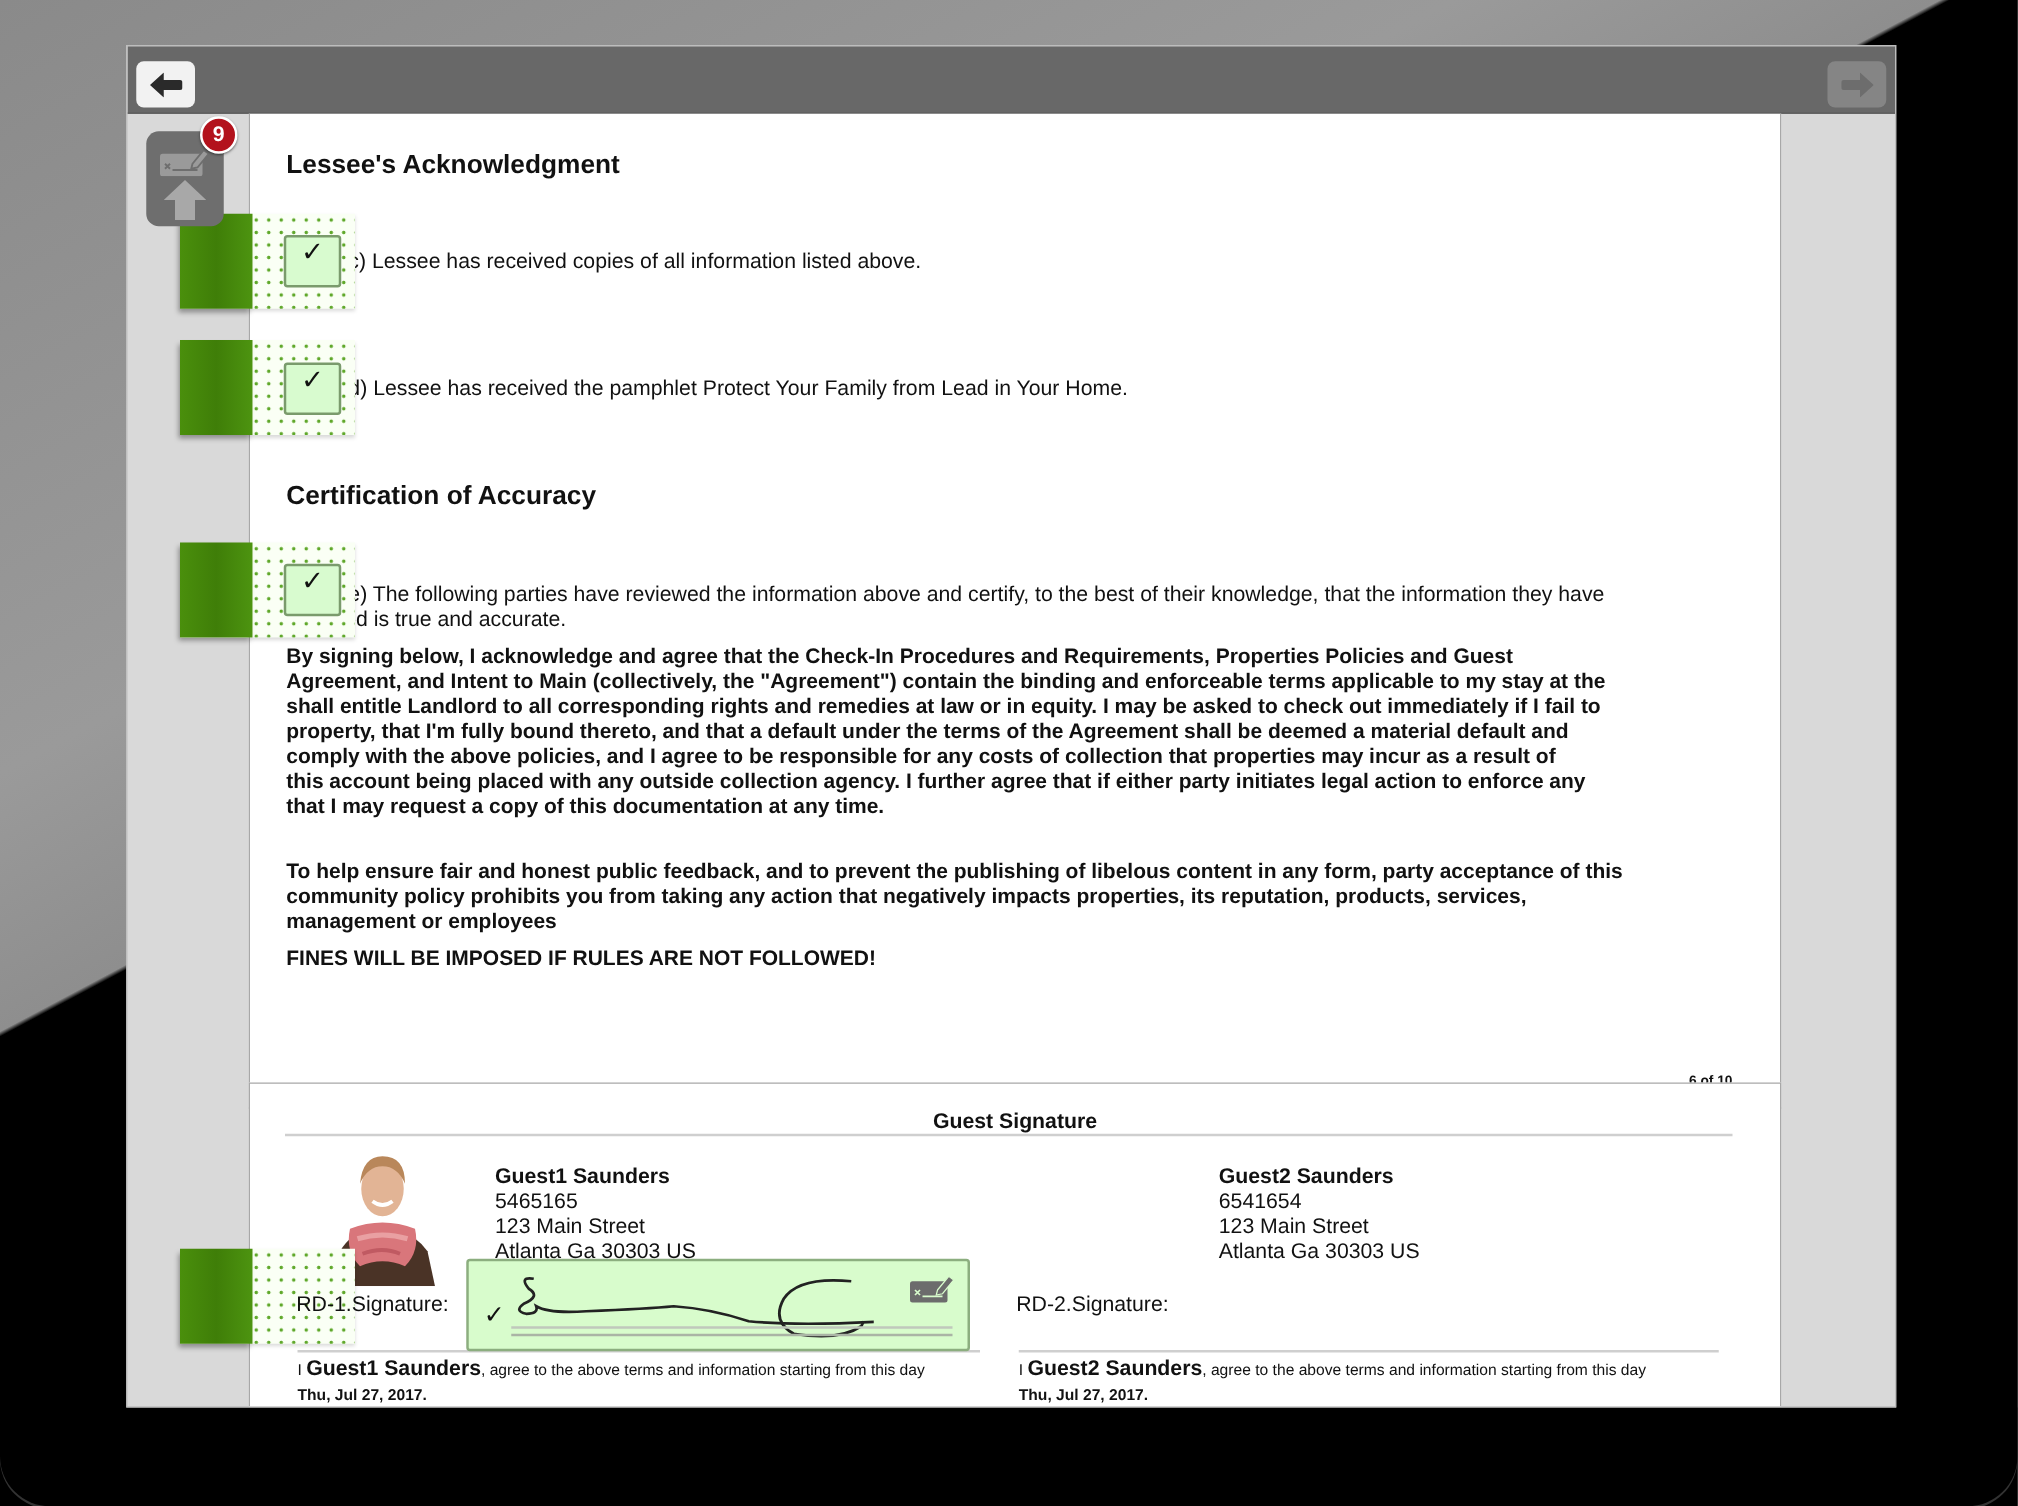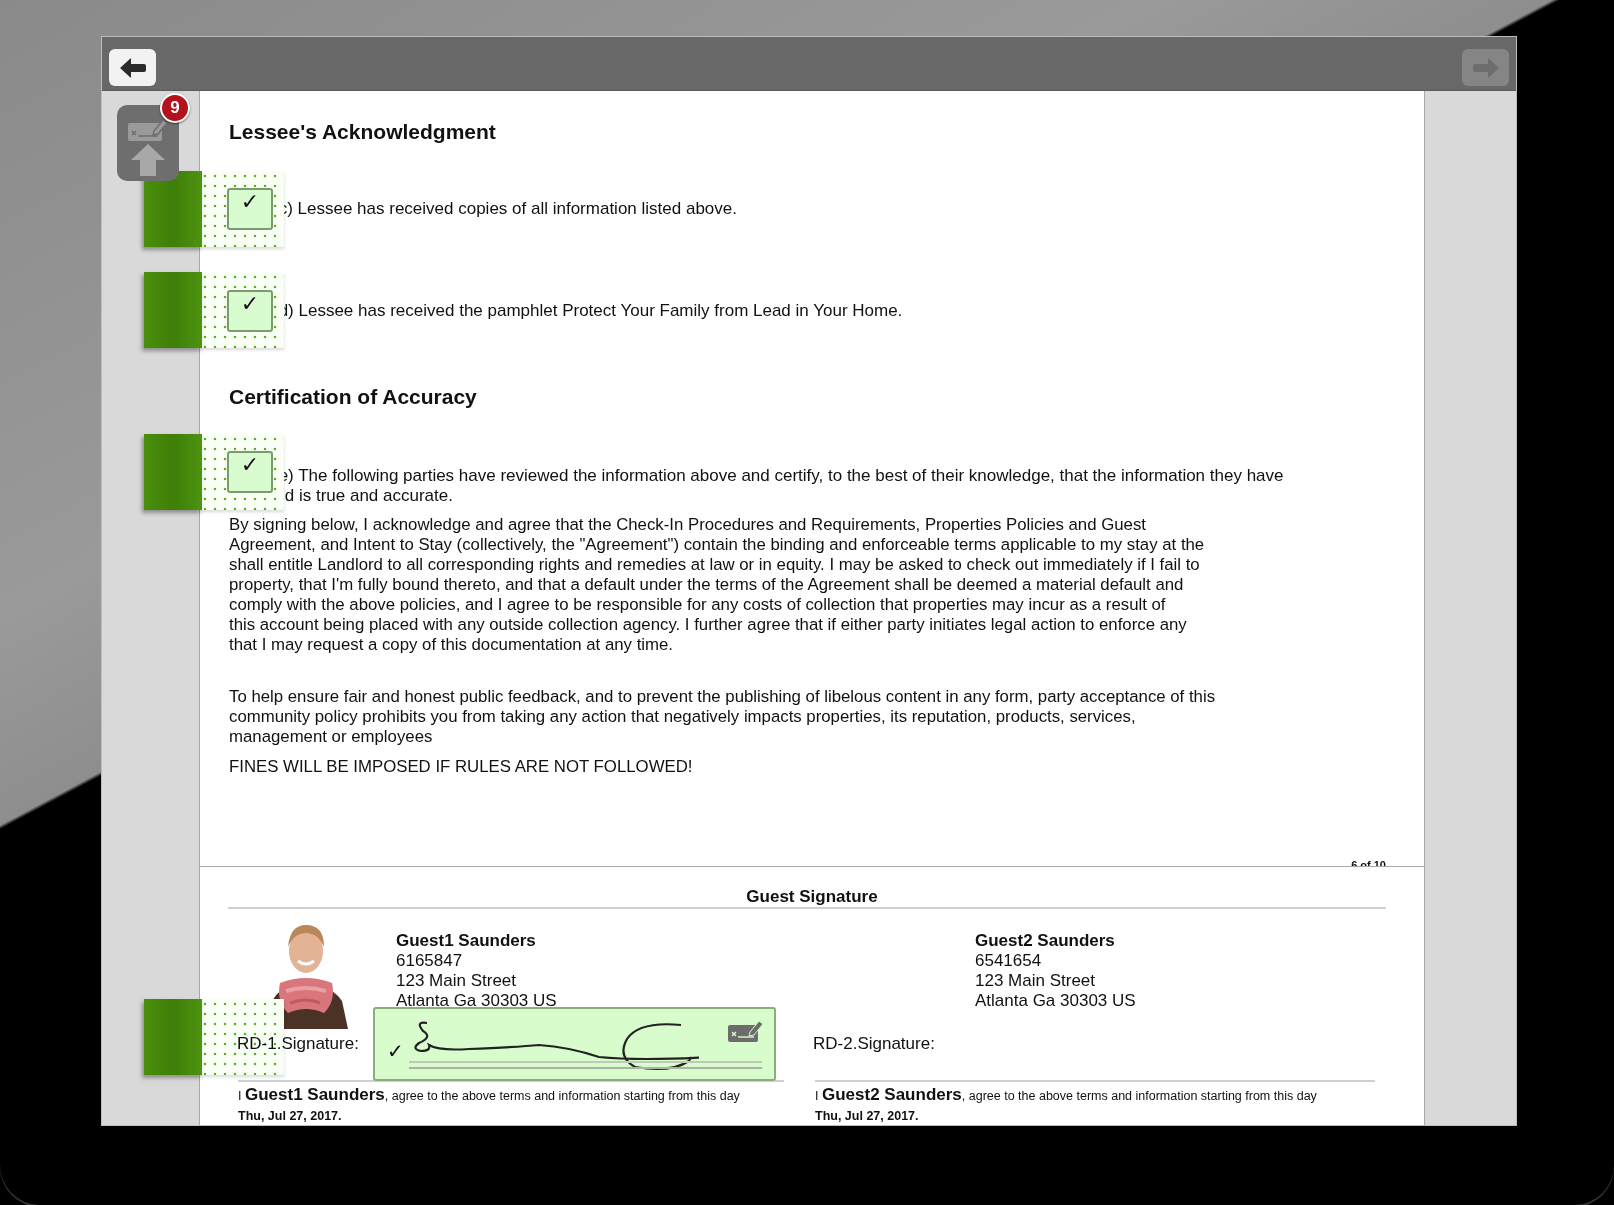--- a/index.html
+++ b/index.html
@@ -47,21 +47,21 @@
   .sign-badge .up-icon { position: absolute; left: 14px; top: 39px; }
   .badge-count {
     position: absolute; left: 58px; top: 56px; width: 30px; height: 30px; border-radius: 50%;
     background: #b3121c; color: #fff; font-weight: bold; font-size: 17px;
     display: flex; align-items: center; justify-content: center;
     border: 2px solid #fff; box-shadow: 0 1px 2px rgba(0,0,0,.5); z-index: 6;
   }
 
   .h-section { position: absolute; font-weight: bold; font-size: 21px; }
   .para { position: absolute; font-size: 17px; line-height: 20px; }
-  .para-bold { position: absolute; font-weight: normal; font-size: 16.8px; line-height: 20px; width: 1150px; }
+  .para-bold { position: absolute; font-weight: bold; font-size: 16.8px; line-height: 20px; width: 1150px; }
   .page-num { position: absolute; right: 38px; bottom: 15px; font-size: 11px; font-weight: bold; }
 
   .flag {
     position: absolute; width: 58px; height: 76px; z-index: 4;
     background: linear-gradient(90deg, #4a8f0c 0%, #3f7e08 50%, #4d9410 100%);
     box-shadow: -2px 3px 4px rgba(0,0,0,.35);
   }
   .dots {
     position: absolute; width: 84px; height: 76px; z-index: 3;
     background-color: #fafff5;
@@ -134,21 +134,21 @@
     <div class="para" style="left:73px; top:108px;">(c) Lessee has received copies of all information listed above.</div>
     <div class="para" style="left:73px; top:210px;">(d) Lessee has received the pamphlet Protect Your Family from Lead in Your Home.</div>
 
     <div class="h-section" style="left:29px; top:294px;">Certification of Accuracy</div>
 
     <div class="para" style="left:73px; top:375px;">(e) The following parties have reviewed the information above and certify, to the best of their knowledge, that the information they have</div>
     <div class="para" style="left:29px; top:395px;">provided is true and accurate.</div>
 
     <div class="para-bold" style="left:29px; top:424px;">
       <div>By signing below, I acknowledge and agree that the Check-In Procedures and Requirements, Properties Policies and Guest</div>
-      <div>Agreement, and Intent to Stay (collectively, the "Agreement") contain the binding and enforceable terms applicable to my stay at the</div>
+      <div>Agreement, and Intent to Main (collectively, the "Agreement") contain the binding and enforceable terms applicable to my stay at the</div>
       <div>shall entitle Landlord to all corresponding rights and remedies at law or in equity. I may be asked to check out immediately if I fail to</div>
       <div>property, that I'm fully bound thereto, and that a default under the terms of the Agreement shall be deemed a material default and</div>
       <div>comply with the above policies, and I agree to be responsible for any costs of collection that  properties may incur as a result of</div>
       <div>this account being placed with any outside collection agency. I further agree that if either party initiates legal action to enforce any</div>
       <div>that I may request a copy of this documentation at any time.</div>
     </div>
 
     <div class="para-bold" style="left:29px; top:596px;">
       <div>To help ensure fair and honest public feedback, and to prevent the publishing of libelous content in any form, party acceptance of this</div>
       <div>community policy prohibits you from taking any action that negatively impacts properties, its reputation, products, services,</div>
@@ -172,21 +172,21 @@
         <path d="M28 26 Q30 4 46 4 Q64 4 64 26 Q58 12 46 12 Q34 12 28 26 Z" fill="#b9875a"></path>
         <path d="M38 40 Q46 46 54 40" stroke="#fff" stroke-width="3" fill="none"></path>
         <path d="M20 62 Q46 52 72 62 Q76 80 64 92 Q46 84 28 92 Q16 80 20 62 Z" fill="#d9767b"></path>
         <path d="M26 70 Q46 64 66 70" stroke="#e9a0a2" stroke-width="4" fill="none"></path>
         <path d="M30 82 Q46 76 60 82" stroke="#c05a62" stroke-width="3" fill="none"></path>
       </svg>
     </div>
 
     <div class="guest-block" style="left:196px; top:64px;">
       <div class="name">Guest1 Saunders</div>
-      <div>6165847</div>
+      <div>5465165</div>
       <div>123 Main Street</div>
       <div>Atlanta Ga 30303 US</div>
     </div>
 
     <div class="guest-block" style="left:775px; top:64px;">
       <div class="name">Guest2 Saunders</div>
       <div>6541654</div>
       <div>123 Main Street</div>
       <div>Atlanta Ga 30303 US</div>
     </div>

